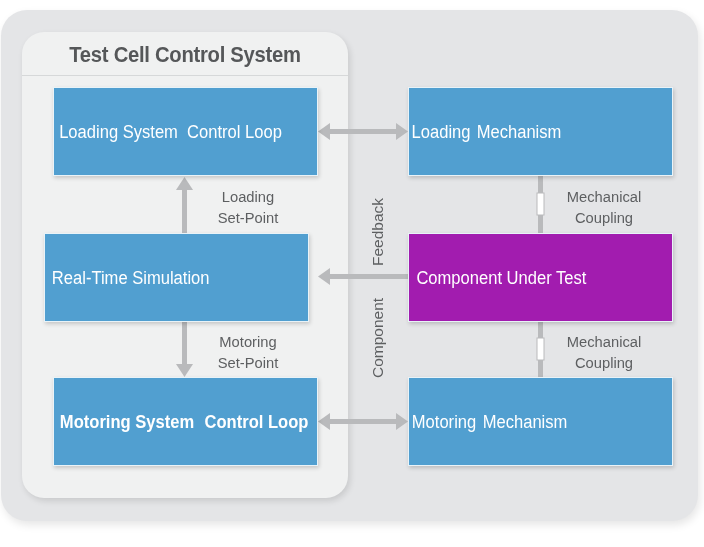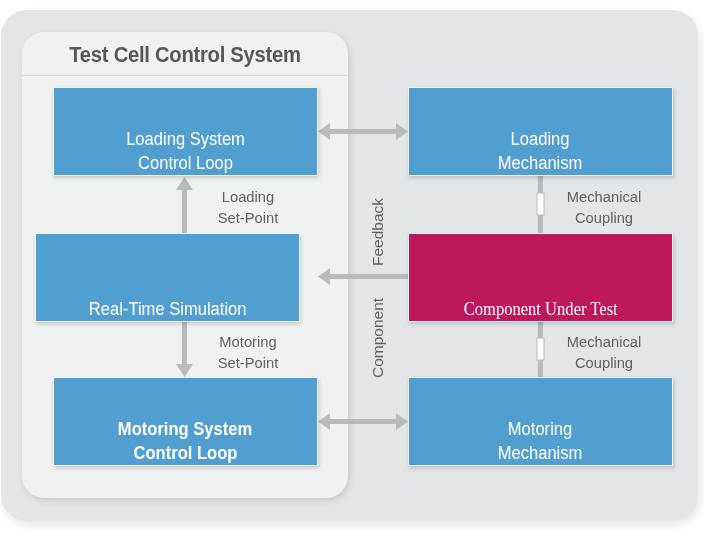--- a/index.html
+++ b/index.html
@@ -11,23 +11,23 @@
   .inner { position:absolute; left:22px; top:32px; width:326px; height:466px;
            background:#f0f1f1; border-radius:22px;
            box-shadow: 2px 3px 6px rgba(0,0,0,0.12); }
   .inner-title { position:absolute; left:0; top:0; width:100%; height:43px;
            text-align:center; line-height:45px; font-weight:bold; font-size:22px;
            color:#555759; letter-spacing:-0.3px; transform:scaleX(0.92); }
   .inner-rule { position:absolute; left:0; top:43px; width:100%; height:1px; background:#d6d8d9; }
   .box { position:absolute; width:265px; height:89px; background:#519fd0;
          border:1px solid #e9f3f8; box-sizing:border-box;
          box-shadow: 1px 2px 4px rgba(0,0,0,0.18);
-         display:flex; flex-direction:column; align-items:center; justify-content:flex-end;
+         display:flex; flex-direction:row; align-items:center; justify-content:flex-start;
          color:#ffffff; font-size:18px; line-height:24px; text-align:center; }
-  .box.dark { background:#be185d;font-family:Liberation Serif, serif; }
+  .box.dark { background:#a21caf; }
   .box span { display:block; transform:scaleX(0.92); }
   .label { position:absolute; color:#5d5f61; font-size:15.5px; line-height:21px; text-align:center; }
   .label span { display:block; transform:scaleX(0.95); }
   .vlabel { position:absolute; color:#5d5f61; font-size:15.5px; white-space:nowrap;
             transform-origin:left top; transform:rotate(-90deg); }
   svg.arrows { position:absolute; left:0; top:0; }
 </style>
 </head>
 <body>
 
@@ -75,21 +75,21 @@
   <g>
     <rect x="538" y="322" width="5" height="55" fill="#b9babc"></rect>
     <rect x="537" y="338" width="7" height="22" fill="#ffffff" stroke="#b9babc" stroke-width="1"></rect>
   </g>
 </svg>
 
 <div class="box" style="left:53px; top:87px;">
   <span>Loading System</span>
   <span>Control Loop</span>
 </div>
-<div class="box" style="left:35px; top:233px;">
+<div class="box" style="left:44px; top:233px;">
   <span>Real-Time Simulation</span>
 </div>
 <div class="box" style="left:53px; top:377px;font-weight:bold;">
   <span>Motoring System</span>
   <span>Control Loop</span>
 </div>
 
 <div class="box" style="left:408px; top:87px;">
   <span>Loading</span>
   <span>Mechanism</span>

